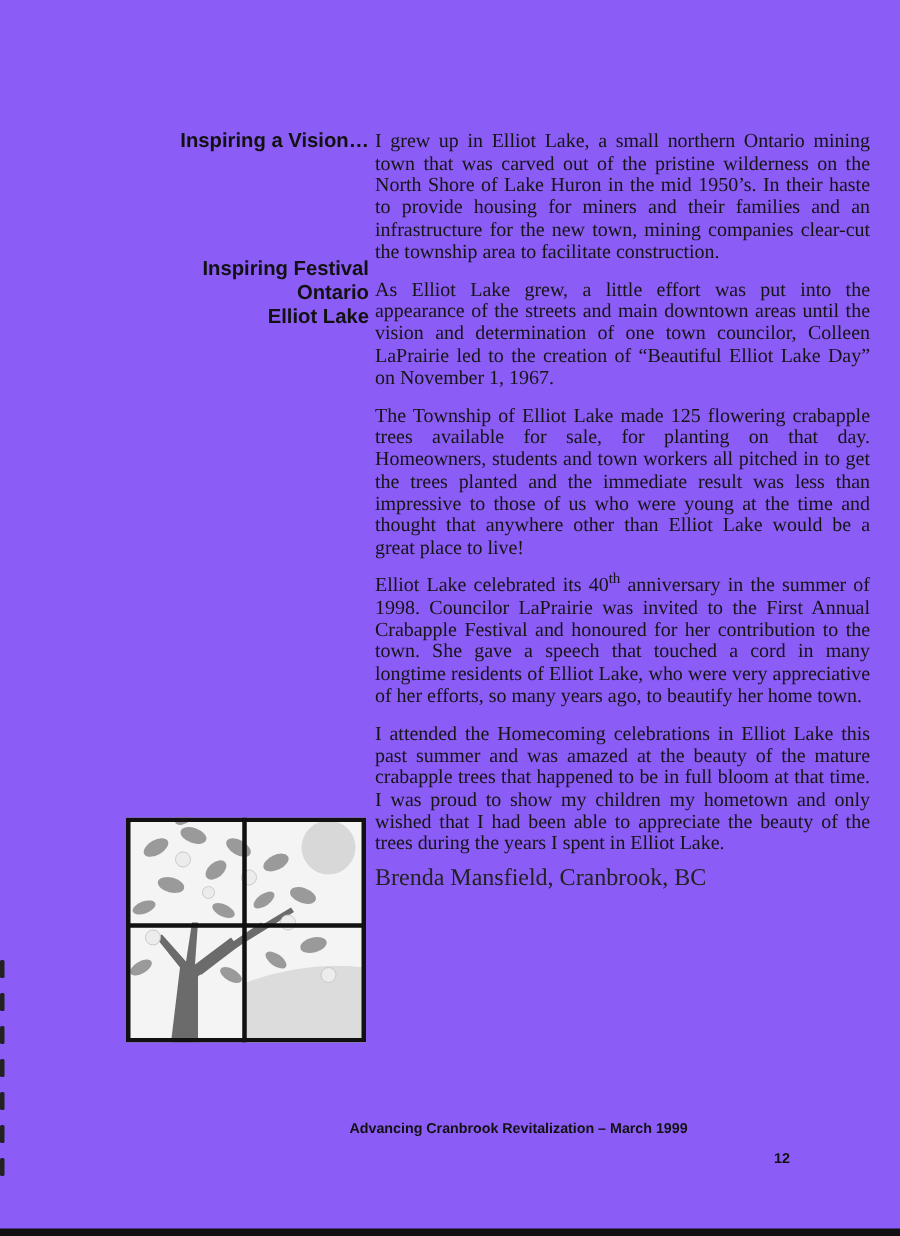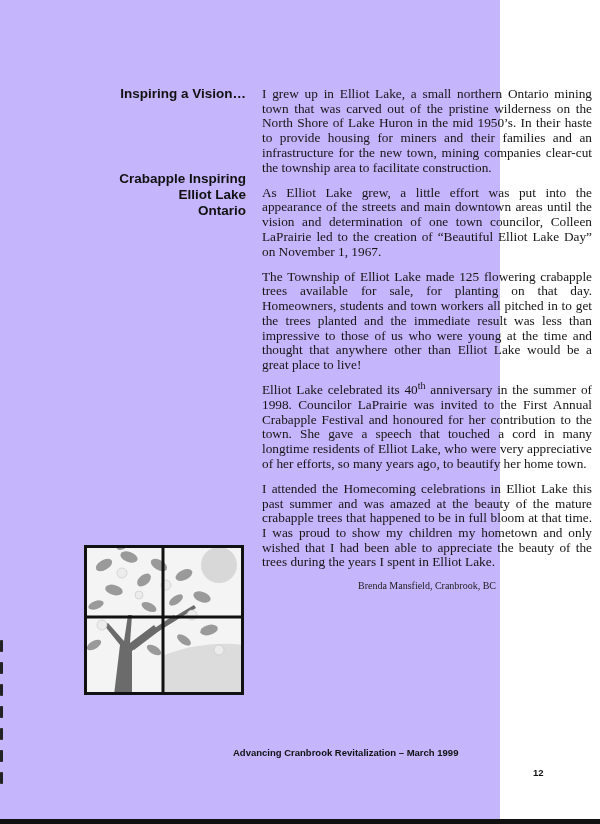--- a/index.html
+++ b/index.html
@@ -1,40 +1,40 @@
 <!DOCTYPE html>
 <html><head>
 <meta charset="utf-8">
 <style>
   html, body { margin:0; padding:0; }
   body { width:600px; height:824px; background:#ffffff; position:relative; overflow:hidden; }
-  .page { position:absolute; left:0; top:0; width:500px; height:824px; background:#c4b5fd; }
+  .page { position:absolute; left:0; top:0; width:600px; height:824px; background:#8b5cf6; }
   .sidebar-head { position:absolute; left:60px; width:186px; text-align:right; font-family:"Liberation Sans", sans-serif; font-weight:bold; color:#111; font-size:13.5px; line-height:16px; }
-  .col { position:absolute; left:262px; width:330px; font-family:"Liberation Serif", serif; font-size:13.3px; line-height:14.7px; color:#151515; text-align:justify; }
+  .col { position:absolute; left:250px; width:330px; font-family:"Liberation Serif", serif; font-size:13.3px; line-height:14.7px; color:#151515; text-align:justify; }
   .col p { margin:0 0 10.5px 0; }
   .col sup { font-size:10px; line-height:0; vertical-align:super; }
-  .sig { font-family:"Liberation Serif", serif; font-size:10px; color:#222; margin-top:-2px; text-align:center; }
+  .sig { font-family:"Liberation Serif", serif; font-size:16px; color:#222; margin-top:-2px; text-align:left; }
   .footer { position:absolute; top:747px; left:233px; font-family:"Liberation Sans", sans-serif; font-weight:bold; font-size:9.5px; color:#111; }
-  .pagenum { position:absolute; top:767px; left:533px; font-family:"Liberation Sans", sans-serif; font-weight:bold; font-size:9.5px; color:#111; }
+  .pagenum { position:absolute; top:767px; left:516px; font-family:"Liberation Sans", sans-serif; font-weight:bold; font-size:9.5px; color:#111; }
   .bottom-bar { position:absolute; left:0; bottom:0; width:600px; height:5px; background:#111; }
   .binding { position:absolute; left:0; top:640px; width:4px; height:180px; }
   .binding span { display:block; width:3px; height:12px; background:#222; margin-bottom:10px; border-radius:1px; }
   .tree { position:absolute; left:84px; top:545px; width:160px; height:150px; }
 </style>
 </head>
 <body>
 
 <div class="page">
 
   <div class="sidebar-head" style="top:86px;">Inspiring a Vision…</div>
 
   <div class="sidebar-head" style="top:171px;">
-    <div>Crabapple Inspiring</div>
+    <div>Inspiring Festival</div>
+    <div>Ontario</div>
     <div>Elliot Lake</div>
-    <div>Ontario</div>
   </div>
 
   <div class="col" style="top:87px;">
     <p>I grew up in Elliot Lake, a small northern Ontario mining town that was carved out of the pristine wilderness on the North Shore of Lake Huron in the mid 1950’s. In their haste to provide housing for miners and their families and an infrastructure for the new town, mining companies clear-cut the township area to facilitate construction.</p>
     <p>As Elliot Lake grew, a little effort was put into the appearance of the streets and main downtown areas until the vision and determination of one town councilor, Colleen LaPrairie led to the creation of “Beautiful Elliot Lake Day” on November 1, 1967.</p>
     <p>The Township of Elliot Lake made 125 flowering crabapple trees available for sale, for planting on that day. Homeowners, students and town workers all pitched in to get the trees planted and the immediate result was less than impressive to those of us who were young at the time and thought that anywhere other than Elliot Lake would be a great place to live!</p>
     <p><span>Elliot Lake celebrated its 40</span><sup>th</sup><span> anniversary in the summer of 1998. Councilor LaPrairie was invited to the First Annual Crabapple Festival and honoured for her contribution to the town. She gave a speech that touched a cord in many longtime residents of Elliot Lake, who were very appreciative of her efforts, so many years ago, to beautify her home town.</span></p>
     <p>I attended the Homecoming celebrations in Elliot Lake this past summer and was amazed at the beauty of the mature crabapple trees that happened to be in full bloom at that time. I was proud to show my children my hometown and only wished that I had been able to appreciate the beauty of the trees during the years I spent in Elliot Lake.</p>
     <div class="sig">Brenda Mansfield, Cranbrook, BC</div>
   </div>

